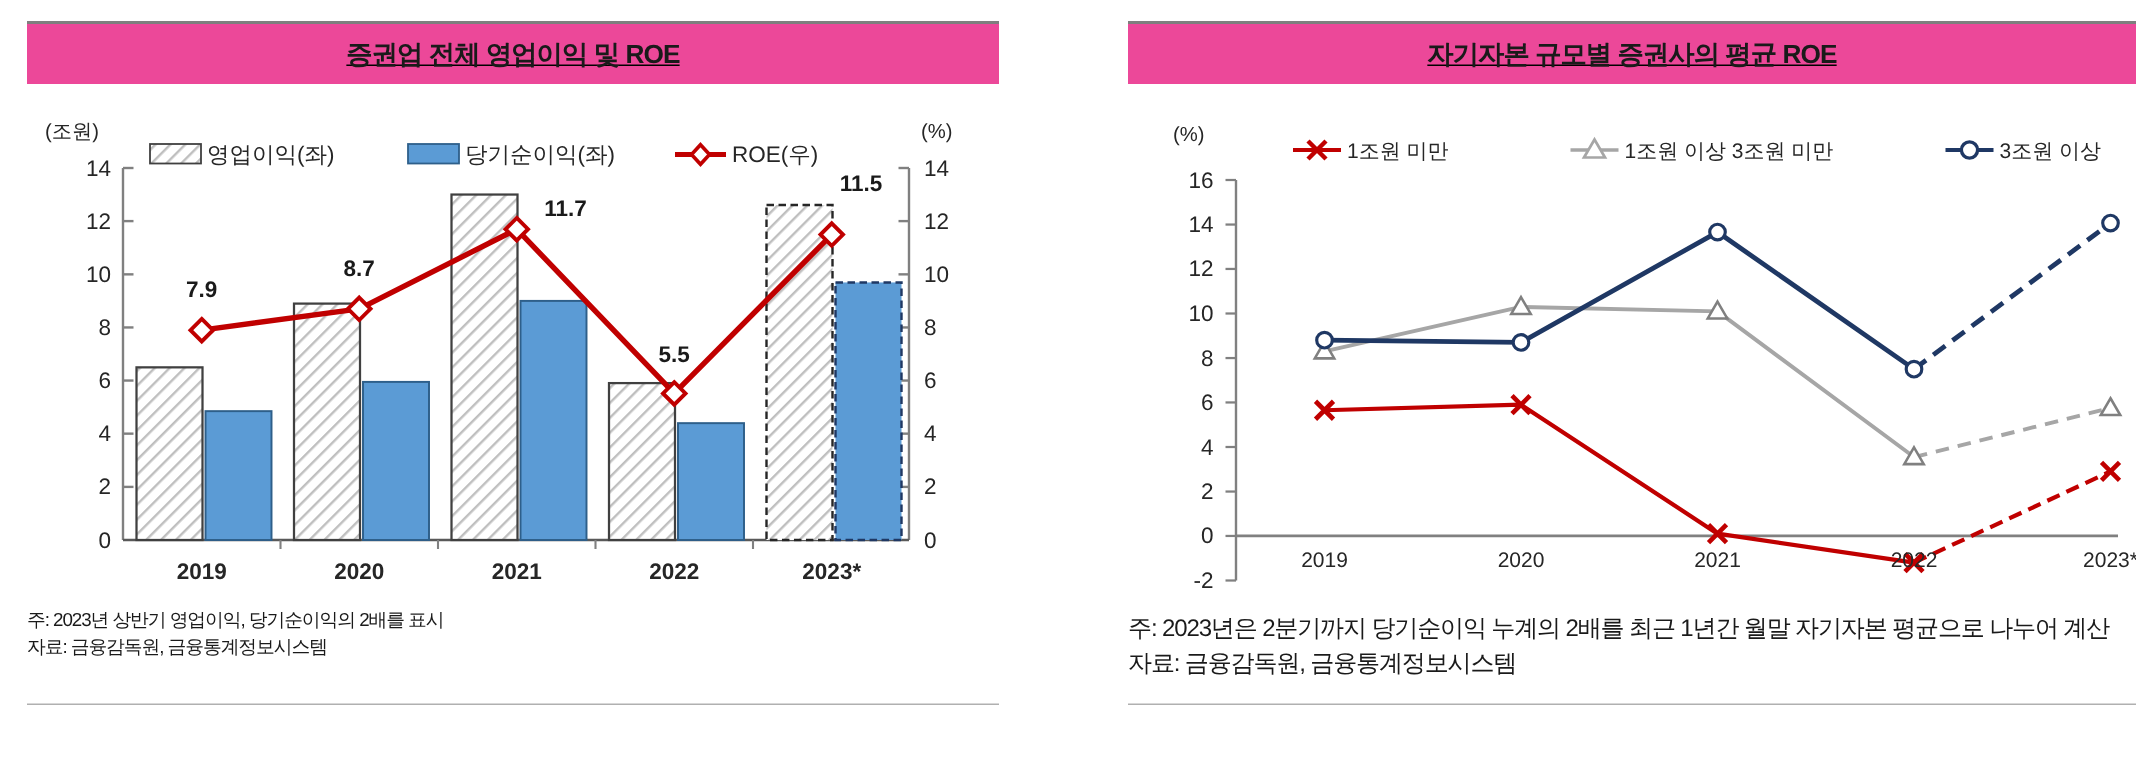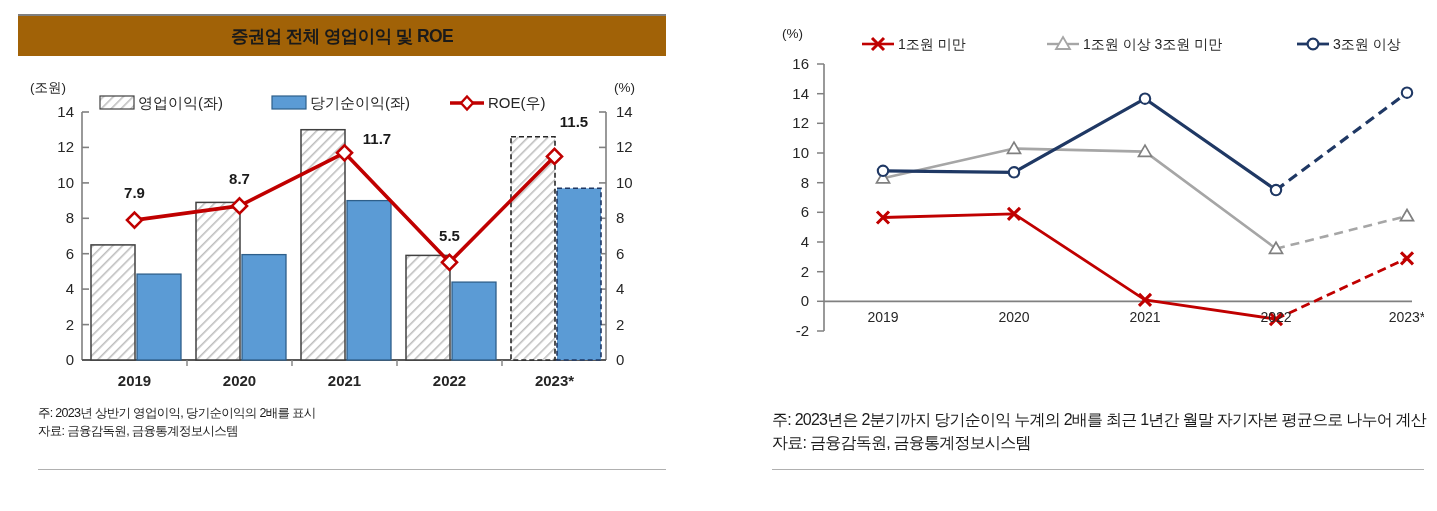--- a/index.html
+++ b/index.html
@@ -12,38 +12,37 @@
   }
   .page { position: relative; width: 1437px; height: 511px; }
 
   .panel { position: absolute; top: 0; height: 470px; }
   .panel-left  { left: 18px;  width: 648px; }
   .panel-right { left: 752px; width: 672px; }
 
   .title-bar {
     position: relative;
     margin: 14px 0 0 0;
-    background: #a16207;
+    background: #ec4899;
     border-top: 2px solid #7f7f7f;
     height: 42px;
-    display: flex; align-items: center; justify-content: center;
+    display: flex; align-items: center; justify-content: center; text-decoration: underline;
   }
   .title-bar .title {
     font-size: 17.5px; font-weight: bold; color: #1a1a1a;
     letter-spacing: -0.6px;
   }
 
   .chart-area { position: relative; width: 100%; height: 330px; margin-top: 16px; }
   .chart-area svg { display: block; }
 
   .footnote {
     position: absolute; left: 0; right: 0; bottom: 0;
     padding-bottom: 4px;
     border-bottom: 1.5px solid #b0b0b0;
-    margin-left: 20px;
   }
   .panel-left .footnote  { top: 404px; }
   .panel-right .footnote { top: 408px; }
   .footnote div {
     font-size: 12.5px; color: #1a1a1a; letter-spacing: -0.7px;
     line-height: 1.45; white-space: nowrap;
   }
   .footnote.right div { font-size: 16px; letter-spacing: -0.75px; }
 
   text { font-family: "Liberation Sans", sans-serif; fill: #262626; }
@@ -188,20 +187,23 @@
       </svg>
     </div>
 
     <div class="footnote">
       <div>주: 2023년 상반기 영업이익, 당기순이익의 2배를 표시</div>
       <div>자료: 금융감독원, 금융통계정보시스템</div>
     </div>
   </div>
 
   <div class="panel panel-right">
+    <div class="title-bar">
+      <span class="title">자기자본 규모별 증권사의 평균 ROE</span>
+    </div>
 
     <div class="chart-area">
       <svg width="672" height="330" viewBox="0 0 672 330">
 
         <text class="unit-lbl" x="30" y="22">(%)</text>
 
         <g>
           <g>
             <g>
               <line x1="110" y1="28" x2="142" y2="28" stroke="#C00000" stroke-width="2.6"></line>

